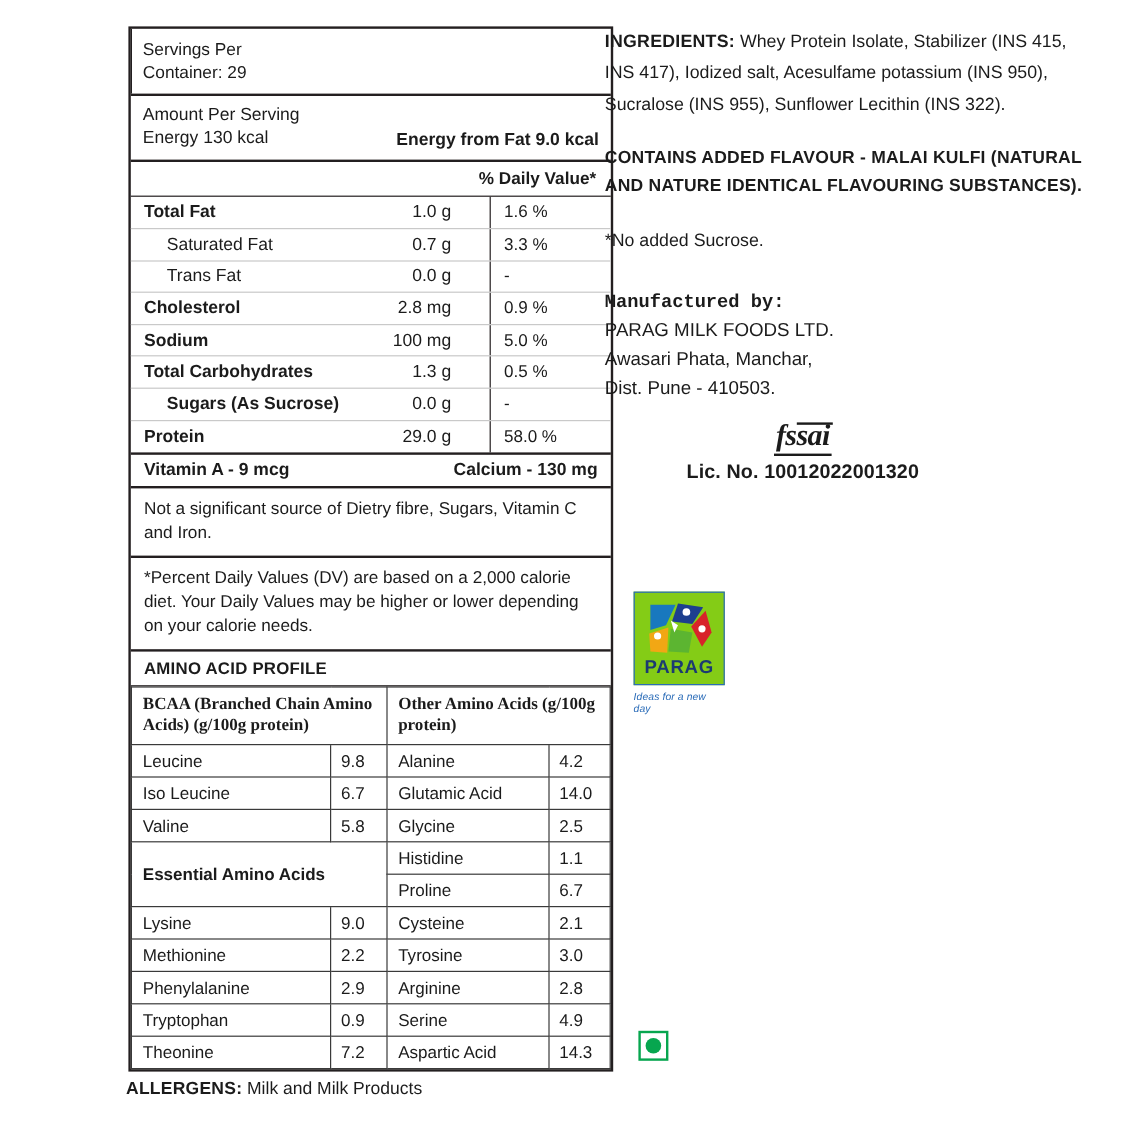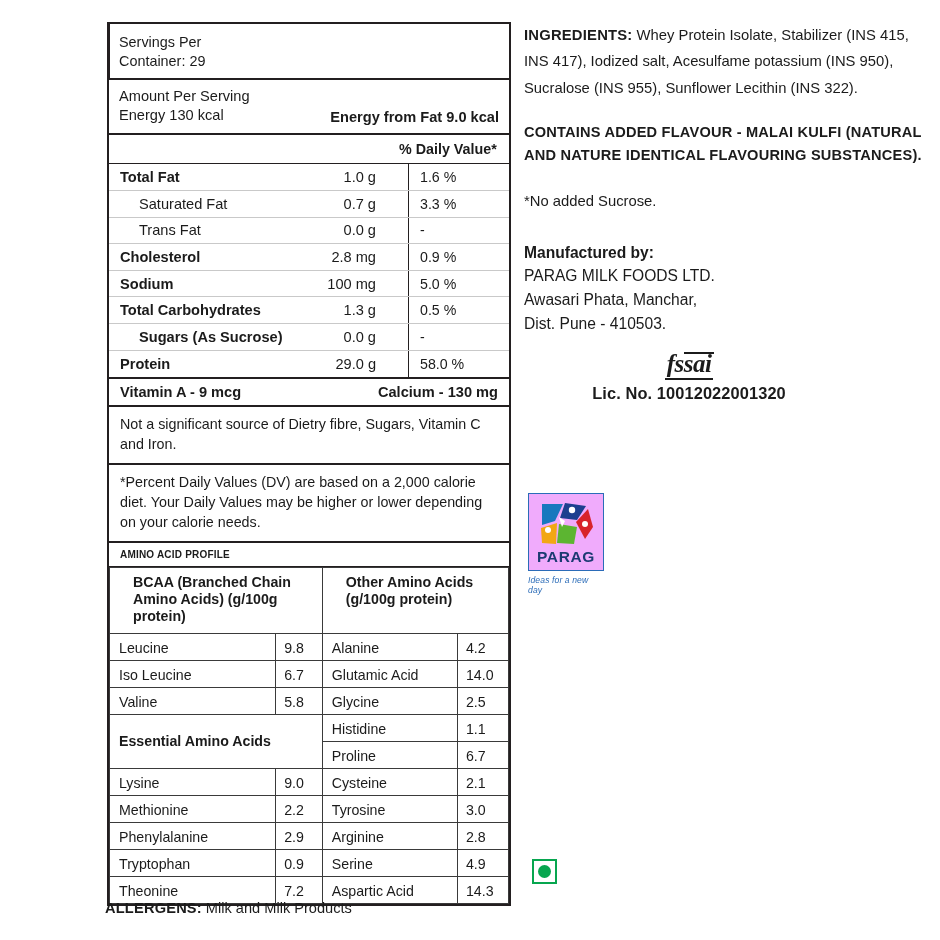--- a/index.html
+++ b/index.html
@@ -84,67 +84,67 @@
   }
   .nf-vit .left { flex: 1 1 auto; }
 
   
   .nf-note {
     font-size: 14.3px; line-height: 1.42;
     padding: 7px 11px 8px 11px;
     border-bottom: 2px solid #231f20;
   }
   .nf-profile {
-    font-size: 10px; font-weight: 700; letter-spacing: .2px;
+    font-size: 14px; font-weight: 700; letter-spacing: .2px;
     padding: 6px 11px 6px 11px;
     border-bottom: 1.6px solid #231f20;
   }
 
   
   #amino-table { width: 100%; border-collapse: collapse; table-layout: fixed; }
   #amino-table td, #amino-table th {
     border: 1px solid #3a3a3a;
     font-size: 14.2px; font-weight: 400;
     padding: 6px 0 4px 9px;
     text-align: left; vertical-align: middle;
     height: 26.5px;
   }
   #amino-table .hdr {
     font-weight: 700; line-height: 1.22;
-    padding: 6px 8px 7px 23px; vertical-align: top;
+    padding: 6px 8px 7px 9px; vertical-align: top; font-family: Liberation Serif, serif;
   }
   #amino-table .num { padding-left: 8px; }
   #amino-table .eaa { font-weight: 700; line-height: 1.22; vertical-align: middle; }
   .col-n1 { width: 150px; }
   .col-v1 { width: 42px; }
   .col-n2 { width: 122px; }
   .col-v2 { width: 46px; }
 
   
   #allergens {
     position: absolute; left: 105px; top: 900px;
     font-size: 14.6px;
   }
   #allergens .lbl { font-weight: 700; letter-spacing: .2px; }
   #allergens .txt { margin-left: 4px; }
 
   
-  #right-panel { position: absolute; left: 524px; top: 22px; width: 400px; }
+  #right-panel { position: absolute; left: 504px; top: 22px; width: 400px; }
 
   .rp-ingredients { font-size: 14.8px; line-height: 1.78; }
   .rp-ingredients .lbl { font-weight: 700; letter-spacing: .2px; }
 
   .rp-flavour {
     font-size: 14.6px; font-weight: 700; line-height: 1.6;
     letter-spacing: .2px; margin-top: 20px;
   }
   .rp-nosucrose { font-size: 14.8px; margin-top: 25px; }
 
   .rp-mfg { margin-top: 32px; font-size: 15.6px; line-height: 1.52; }
-  .rp-mfg .l1 { font-weight: 700; }
+  .rp-mfg .l1 { font-weight: 700; font-family: Liberation Mono, monospace; }
 
   #fssai-block { margin-top: 16px; text-align: center; width: 330px; }
   .fssai-mark {
     font-family: "Liberation Serif", serif;
     font-style: italic; font-weight: 700;
     font-size: 25px; line-height: 1;
     display: inline-block; position: relative;
     padding: 0 2px 2px 2px;
     border-bottom: 2px solid #1b1b1b;
     letter-spacing: -0.5px;
@@ -152,21 +152,21 @@
   .fssai-mark::before {
     content: ""; position: absolute; left: 40%; right: -2%; top: 1px;
     border-top: 2px solid #1b1b1b;
   }
   .fssai-lic { font-size: 16.4px; font-weight: 700; margin-top: 4px; letter-spacing: .1px; }
 
   
   #parag-logo { position: absolute; left: 528px; top: 493px; width: 76px; }
   .parag-box {
     width: 76px; height: 78px; border: 1.4px solid #2b6cb8;
-    background: #f0abfc; position: relative;
+    background: #84cc16; position: relative;
   }
   .parag-word {
     position: absolute; left: 0; right: 0; bottom: 4px;
     text-align: center; font-size: 15.5px; font-weight: 700;
     color: #1b3a72; letter-spacing: .6px;
   }
   .parag-tag {
     margin-top: 4px; font-size: 8.6px; font-style: italic;
     color: #2b6cb8; letter-spacing: .1px;
   }

